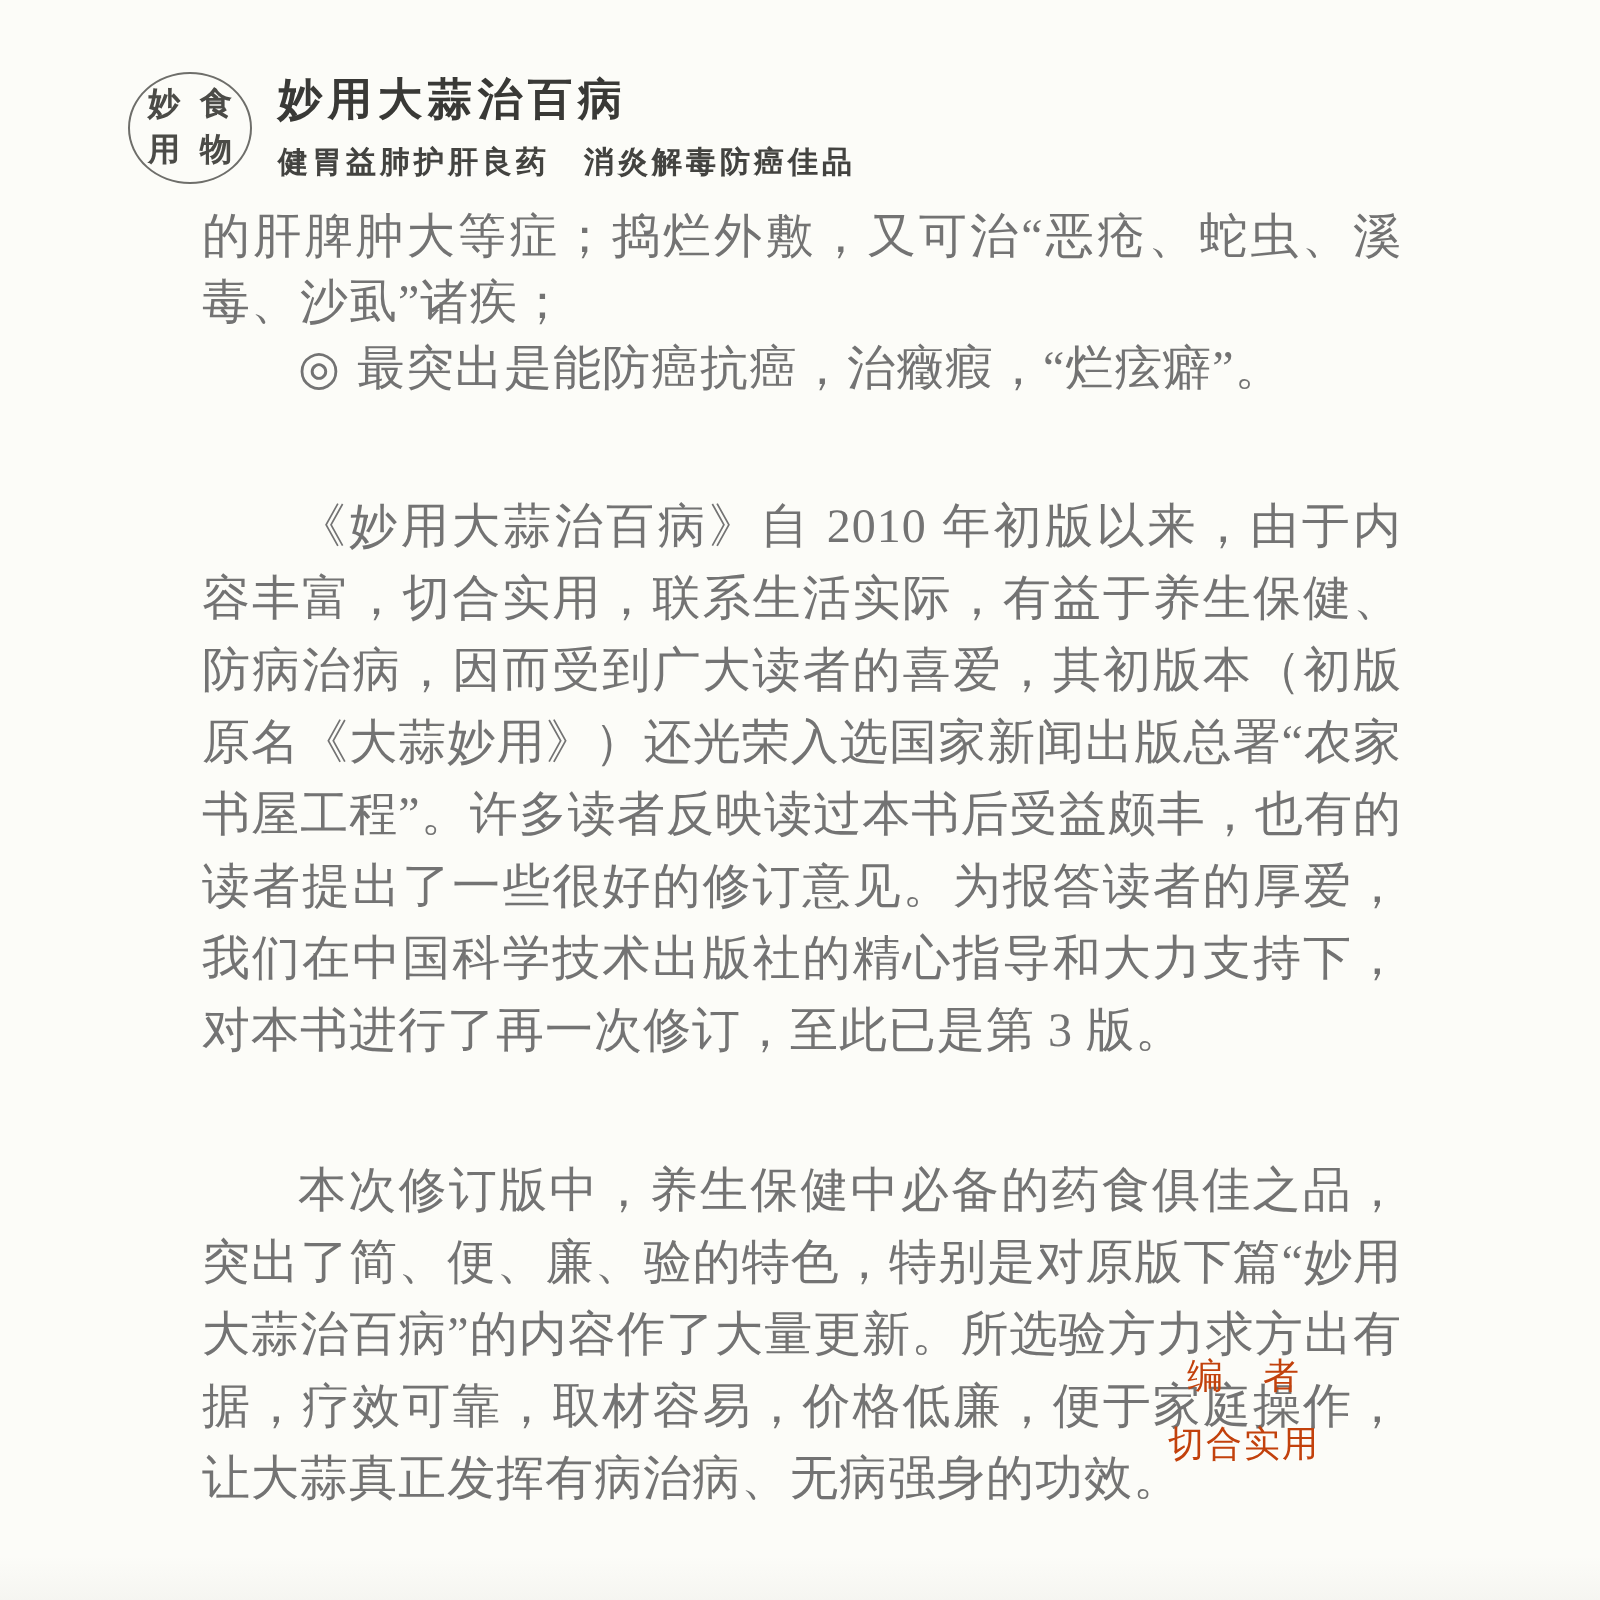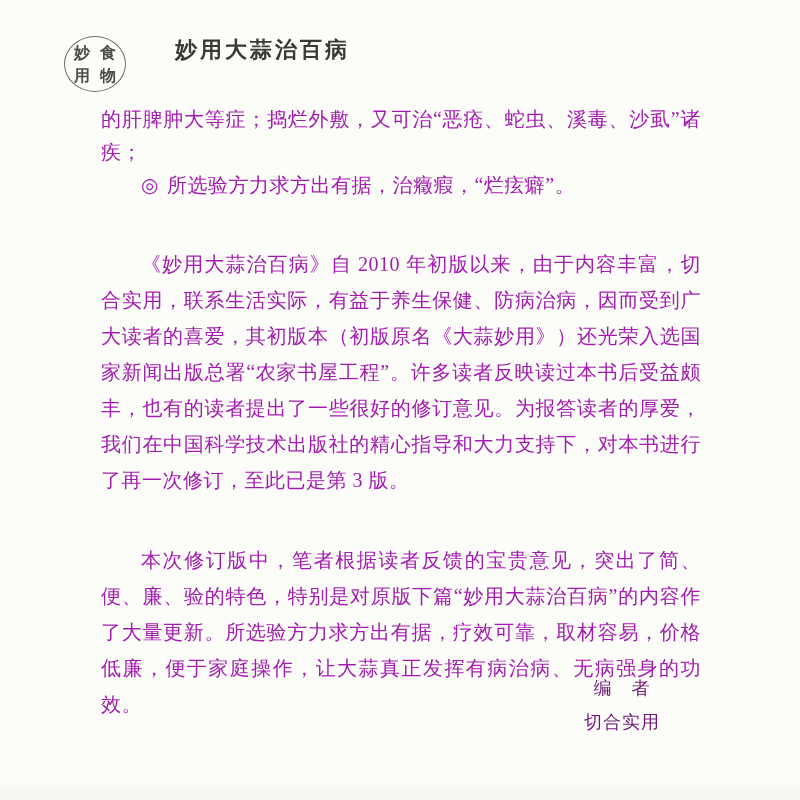--- a/index.html
+++ b/index.html
@@ -51,39 +51,38 @@
     line-height: 23px;
     color: #4b4b47;
   }
   .header-text { padding-top: 1px; }
   .title {
     font-size: 22px;
     font-weight: bold;
     letter-spacing: 3px;
     color: #39393六;
     color: #393936;
-    margin-left: 36px;
   }
   .subtitle {
     margin-top: 7px;
     font-size: 15px;
     font-weight: bold;
     letter-spacing: 2px;
     color: #434340;
   }
 
   
   .bodytext {
     position: absolute;
     left: 101px;
     top: 103px;
     width: 600px;
-    font-size: 20px;
+    font-size: 24px;
     letter-spacing: 0.5px;
-    color: #a21caf;
+    color: #737373;
     text-align: justify;
   }
   .cont-line { line-height: 33px; }
   .bullet-line {
     line-height: 33px;
     text-indent: 2em;
   }
   .bullet-line .bullet { margin-right: 8px; }
   .para {
     line-height: 36px;
@@ -93,46 +92,47 @@
   .para.section-gap { margin-top: 21px; }
 
   
   .signature {
     position: absolute;
     right: 140px;
     top: 671px;
     text-align: center;
     font-size: 18px;
     letter-spacing: 1px;
-    color: #701a75;
+    color: #c2410c;
     line-height: 34px;
   }
 </style>
 </head>
 <body>
 
 <div class="page">
 
   <div class="header">
     <div class="logo">
       <span>妙</span>
       <span>食</span>
       <span>用</span>
       <span>物</span>
     </div>
     <div class="header-text">
       <div class="title">妙用大蒜治百病</div>
+      <div class="subtitle">健胃益肺护肝良药　消炎解毒防癌佳品</div>
     </div>
   </div>
 
   <div class="bodytext">
     <p class="cont-line">的肝脾肿大等症；捣烂外敷，又可治“恶疮、蛇虫、溪毒、沙虱”诸疾；</p>
-    <p class="bullet-line"><span class="bullet">◎</span><span>所选验方力求方出有据，治癥瘕，“烂痃癖”。</span></p>
+    <p class="bullet-line"><span class="bullet">◎</span><span>最突出是能防癌抗癌，治癥瘕，“烂痃癖”。</span></p>
     <p class="para">《妙用大蒜治百病》自 2010 年初版以来，由于内容丰富，切合实用，联系生活实际，有益于养生保健、防病治病，因而受到广大读者的喜爱，其初版本（初版原名《大蒜妙用》）还光荣入选国家新闻出版总署“农家书屋工程”。许多读者反映读过本书后受益颇丰，也有的读者提出了一些很好的修订意见。为报答读者的厚爱，我们在中国科学技术出版社的精心指导和大力支持下，对本书进行了再一次修订，至此已是第 3 版。</p>
-    <p class="para">本次修订版中，笔者根据读者反馈的宝贵意见，突出了简、便、廉、验的特色，特别是对原版下篇“妙用大蒜治百病”的内容作了大量更新。所选验方力求方出有据，疗效可靠，取材容易，价格低廉，便于家庭操作，让大蒜真正发挥有病治病、无病强身的功效。</p>
+    <p class="para">本次修订版中，养生保健中必备的药食俱佳之品，突出了简、便、廉、验的特色，特别是对原版下篇“妙用大蒜治百病”的内容作了大量更新。所选验方力求方出有据，疗效可靠，取材容易，价格低廉，便于家庭操作，让大蒜真正发挥有病治病、无病强身的功效。</p>
   </div>
 
   <div class="signature">
     <div>编　者</div>
     <div>切合实用</div>
   </div>
 
 </div>
 
 </body></html>

